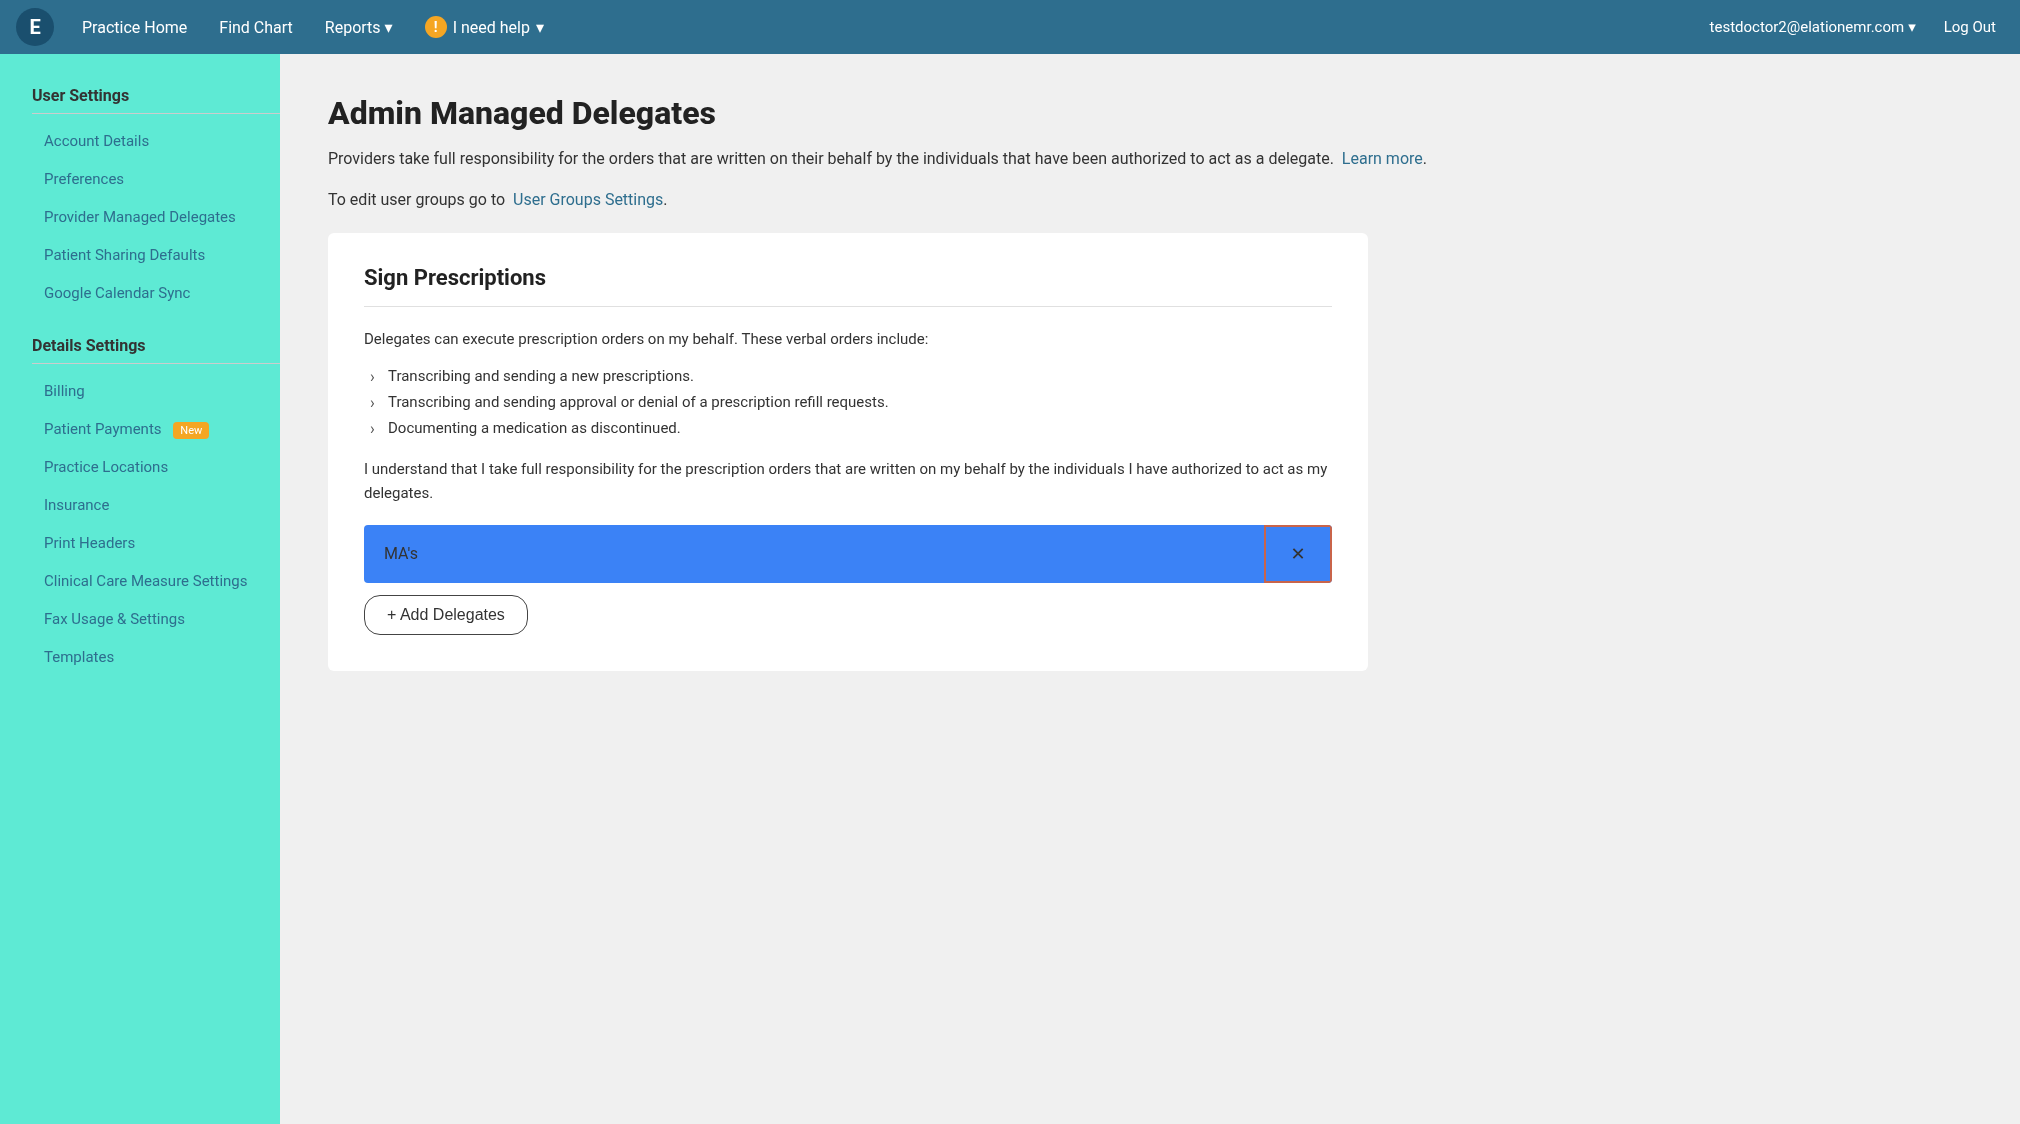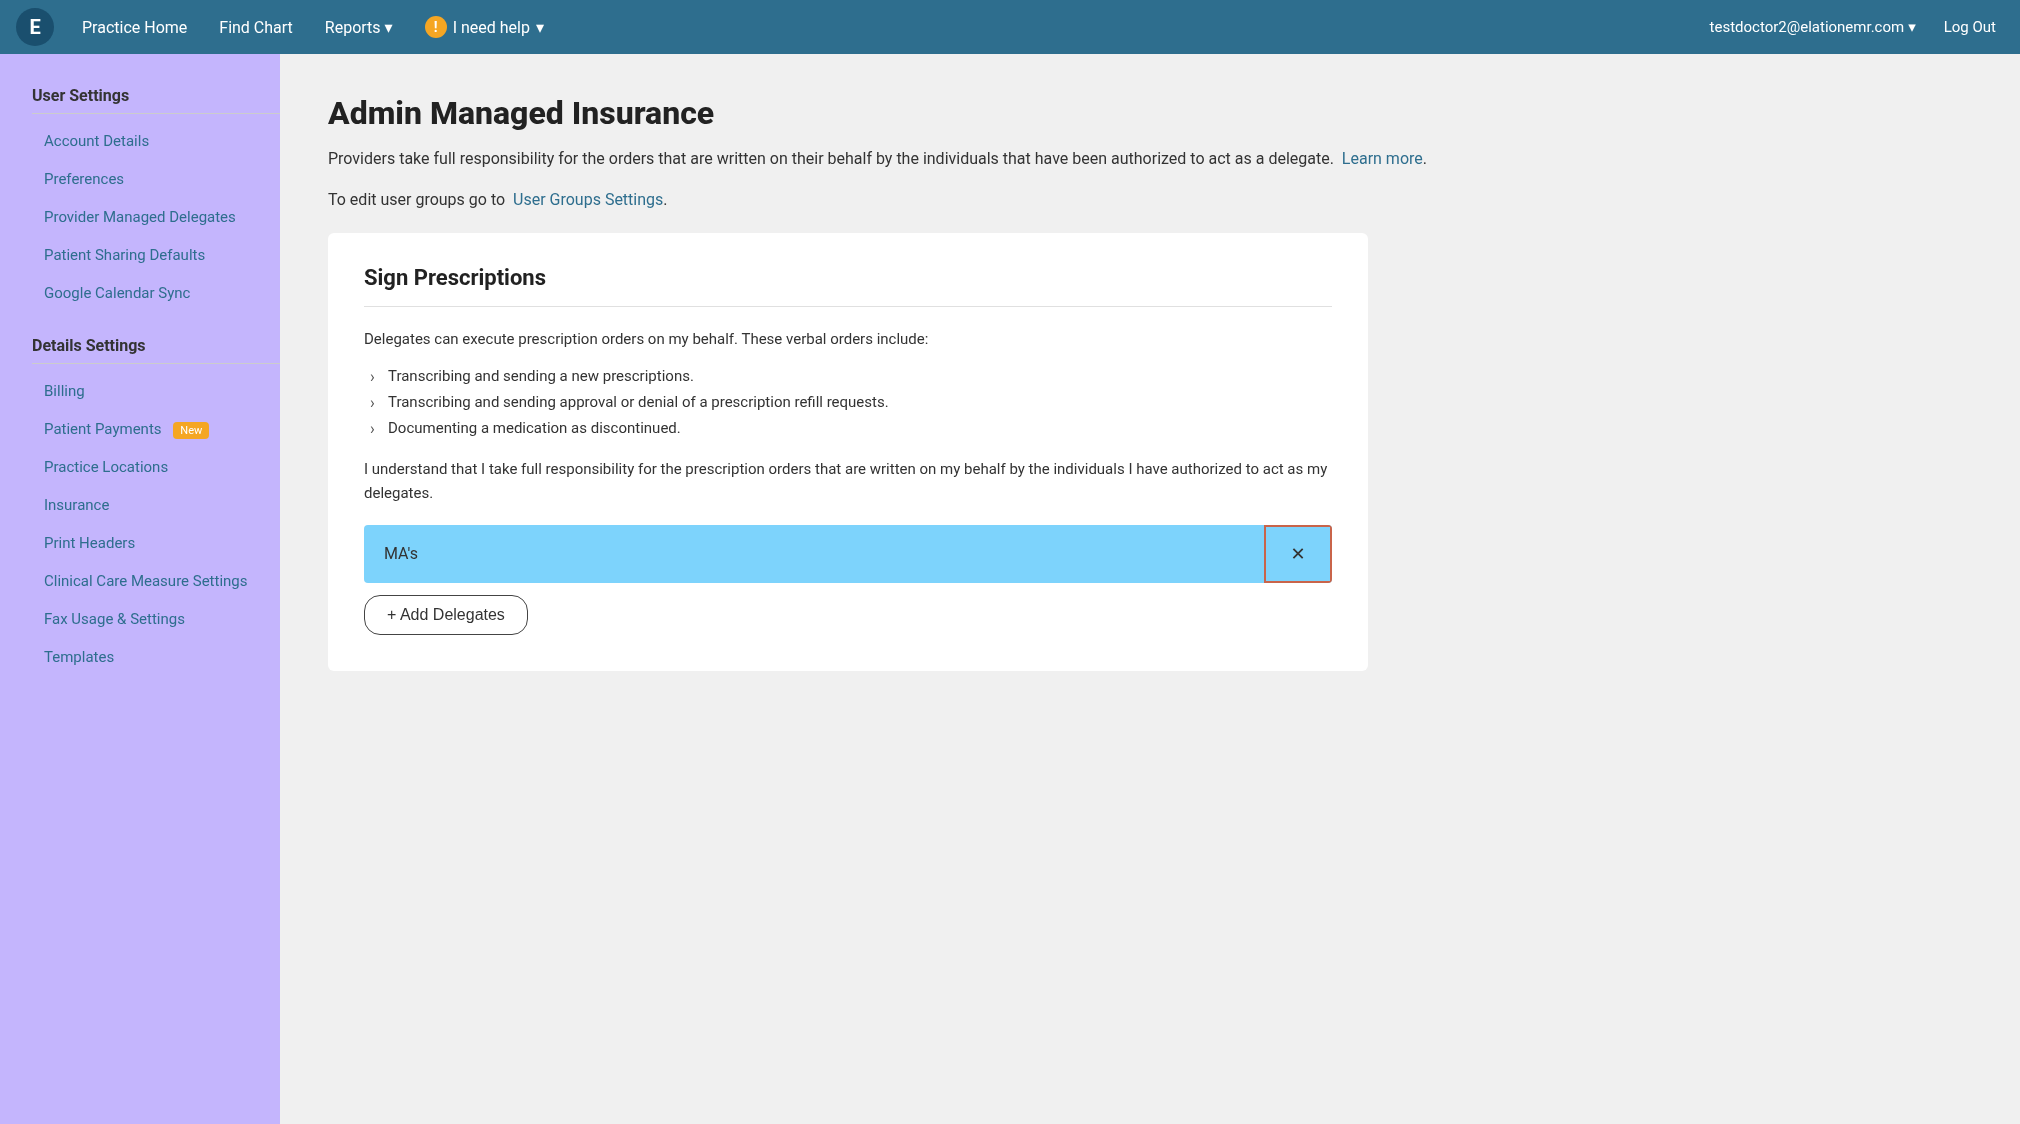--- a/index.html
+++ b/index.html
@@ -89,21 +89,21 @@
     .page-layout {
       display: flex;
       min-height: calc(100vh - 54px);
     }
 
     
     .sidebar {
       width: 280px;
       flex-shrink: 0;
       padding: 32px 0 32px 32px;
-      background: #c4b5fd;
+      background: #5eead4;
     }
     .sidebar-section-title {
       font-size: 16px;
       font-weight: 700;
       color: #333;
       margin-bottom: 8px;
       padding-bottom: 8px;
       border-bottom: 1px solid #ccc;
     }
     .sidebar-link {
@@ -210,21 +210,21 @@
       font-size: 15px;
       color: #333;
       margin-bottom: 20px;
       line-height: 1.6;
     }
 
     
     .delegate-row {
       display: flex;
       align-items: center;
-      background: #7dd3fc;
+      background: #3b82f6;
       margin-bottom: 12px;
       border-radius: 4px;
       overflow: hidden;
     }
     .delegate-name {
       flex: 1;
       padding: 16px 20px;
       font-size: 16px;
       color: #333;
     }
@@ -314,21 +314,21 @@
       <a class="sidebar-link">Insurance</a>
       <a class="sidebar-link">Print Headers</a>
       <a class="sidebar-link">Clinical Care Measure Settings</a>
       <a class="sidebar-link">Fax Usage &amp; Settings</a>
       <a class="sidebar-link">Templates</a>
     </div>
 
   </aside>
 
   <main class="main-content">
-    <h1 class="page-title">Admin Managed Insurance</h1>
+    <h1 class="page-title">Admin Managed Delegates</h1>
 
     <p class="page-desc">
       <span>Providers take full responsibility for the orders that are written on their behalf by the individuals that have been authorized to act as a delegate.</span>
       &nbsp;<a class="learn-more-link">Learn more</a><span>.</span>
     </p>
 
     <p class="page-sub-desc">
       <span>To edit user groups go to</span>
       &nbsp;<a style="color:#2e6e8e;text-decoration:none;">User Groups Settings</a><span>.</span>
     </p>

